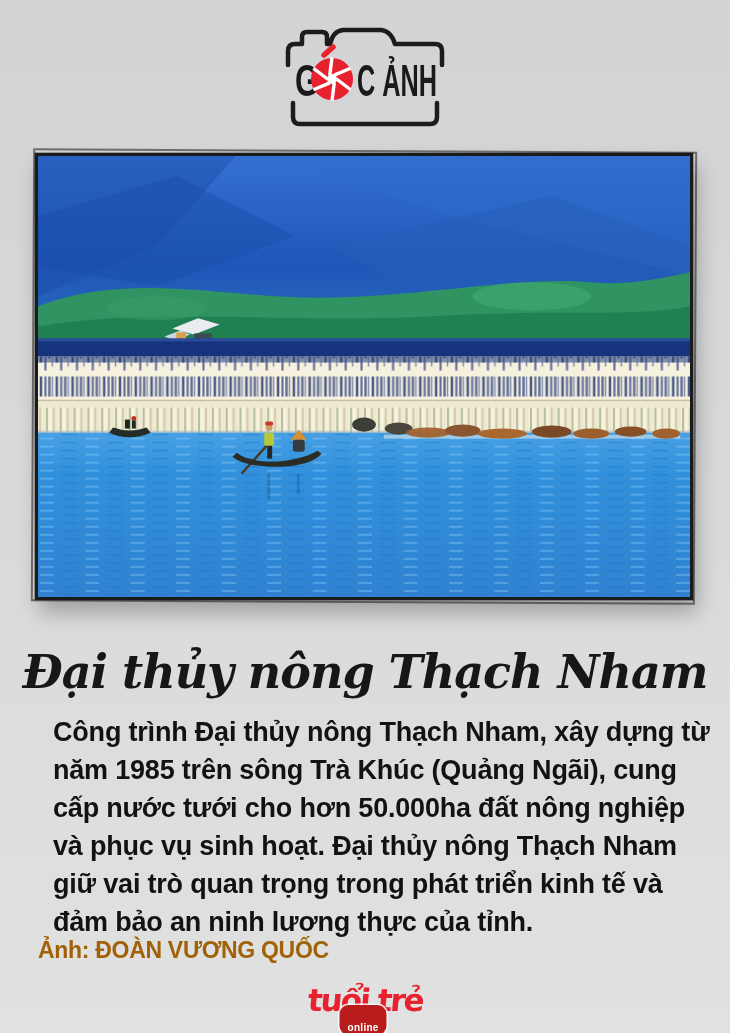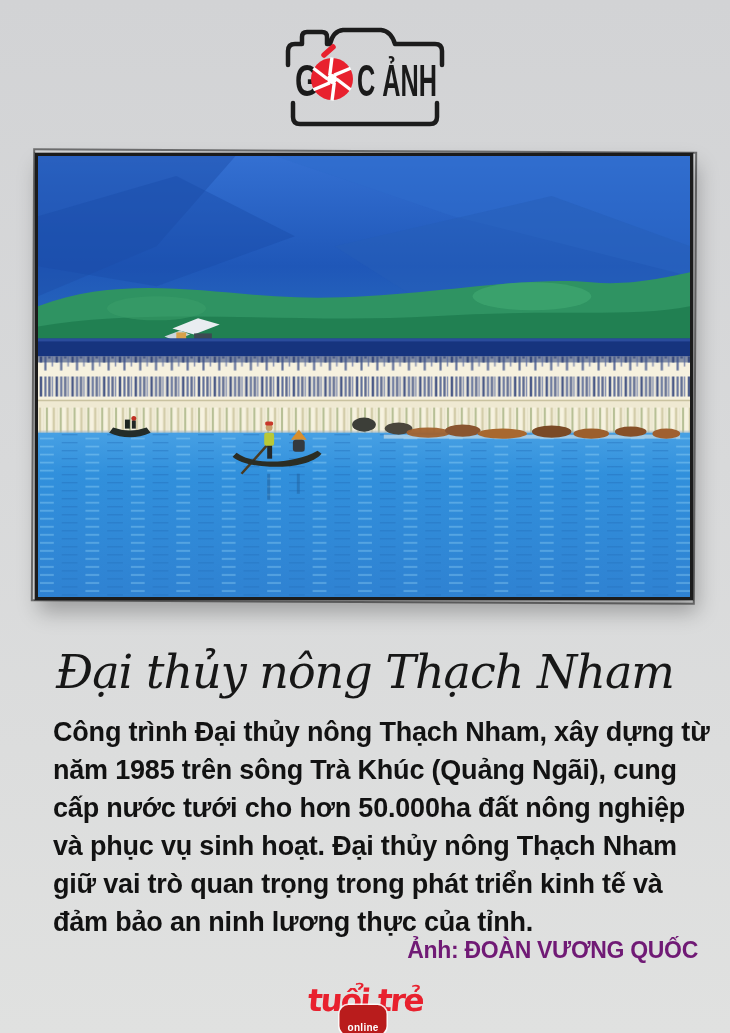--- a/index.html
+++ b/index.html
@@ -19,29 +19,29 @@
   }
   .frame-sketch{
     position:absolute;inset:-6px;border:2px solid rgba(25,25,25,.55);
     transform:rotate(.3deg);pointer-events:none;
   }
   .photo-frame svg{display:block;width:100%;height:100%;}
   
   .title{
     position:absolute;left:0;top:614px;width:730px;text-align:center;
     font-family:"DejaVu Serif","Liberation Serif",serif;
-    font-style:italic;font-weight:400;font-size:46px;letter-spacing:-1px;color:#171717;
+    font-style:italic;font-weight:700;font-size:46px;letter-spacing:-1px;color:#171717;
   }
   .body-text{
     position:absolute;left:37px;top:697px;width:657px;margin:16px;
     font-size:27px;line-height:38px;font-weight:600;letter-spacing:-.2px;color:#121212;
   }
   .credit{
-    position:absolute;right:32px;top:937px;width:660px;text-align:right;
-    font-size:23px;font-weight:800;letter-spacing:-.3px;color:#701a75;
+    position:absolute;right:32px;top:937px;width:660px;
+    font-size:23px;font-weight:800;letter-spacing:-.3px;color:#a16207;
   }
   
   .footer-logo{position:absolute;left:0;top:982px;width:730px;height:48px;text-align:center;}
   .tt-text{
     display:inline-block;color:#e8212e;font-weight:900;font-size:31px;letter-spacing:-2px;
     font-family:"DejaVu Sans",sans-serif;transform:skewX(-5deg);
   }
   .tt-badge{
     position:absolute;left:50%;top:23px;transform:translateX(-54%);
     background:#b91c1c;color:#ffffff;font-size:10px;font-weight:700;

